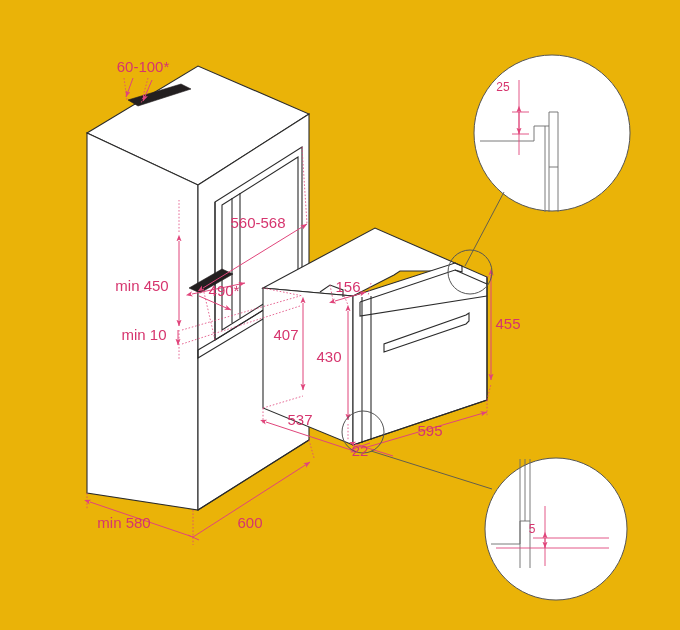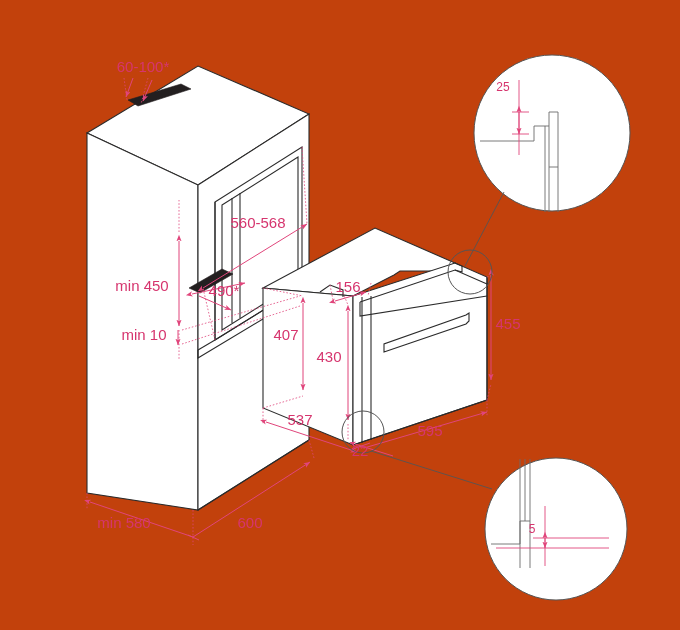--- a/index.html
+++ b/index.html
@@ -10,21 +10,21 @@
   body {
     width: 680px;
     height: 630px;
     font-family: "Liberation Sans", sans-serif;
     overflow: hidden;
   }
   #drawing-root {
     position: relative;
     width: 680px;
     height: 630px;
-    background: #c2410c;
+    background: #eab308;
   }
   svg#tech-drawing {
     display: block;
     width: 680px;
     height: 630px;
   }
   .outline {
     fill: none;
     stroke: #2b2b2b;
     stroke-width: 1.1;

